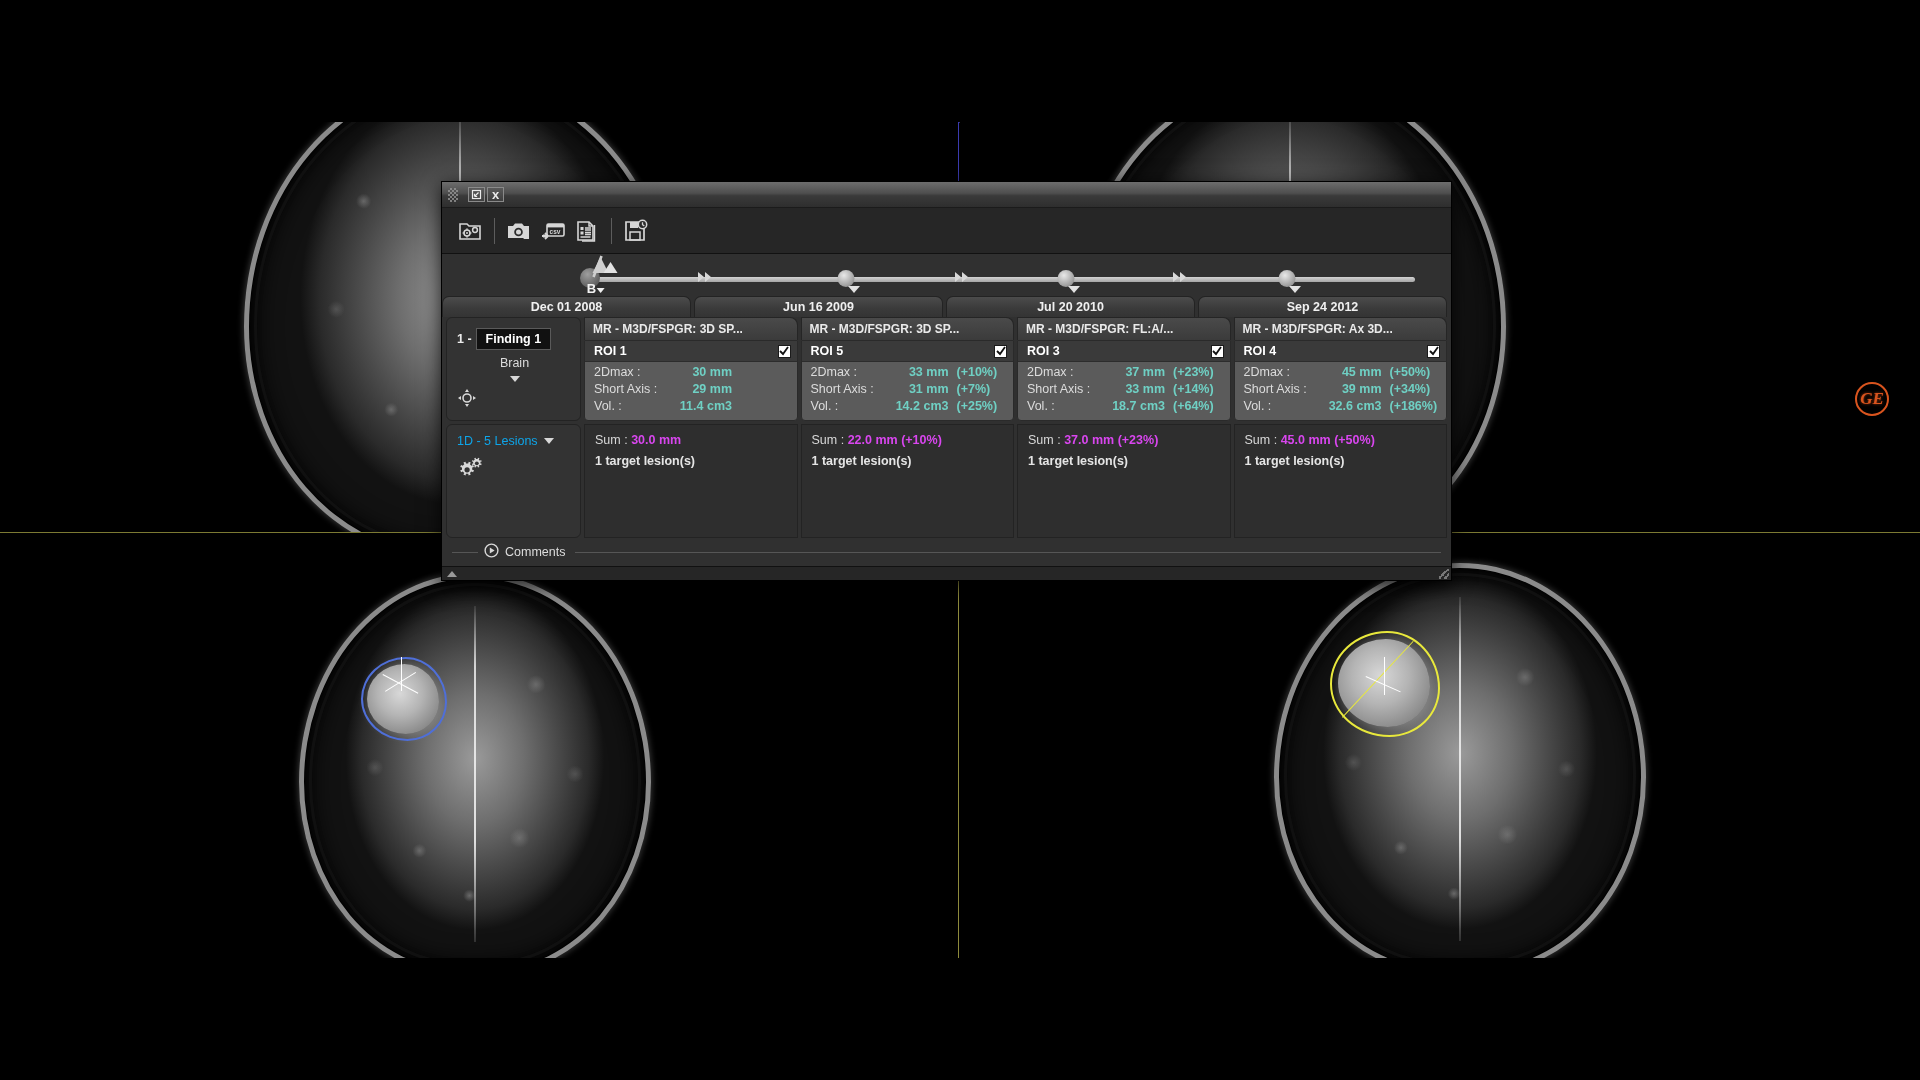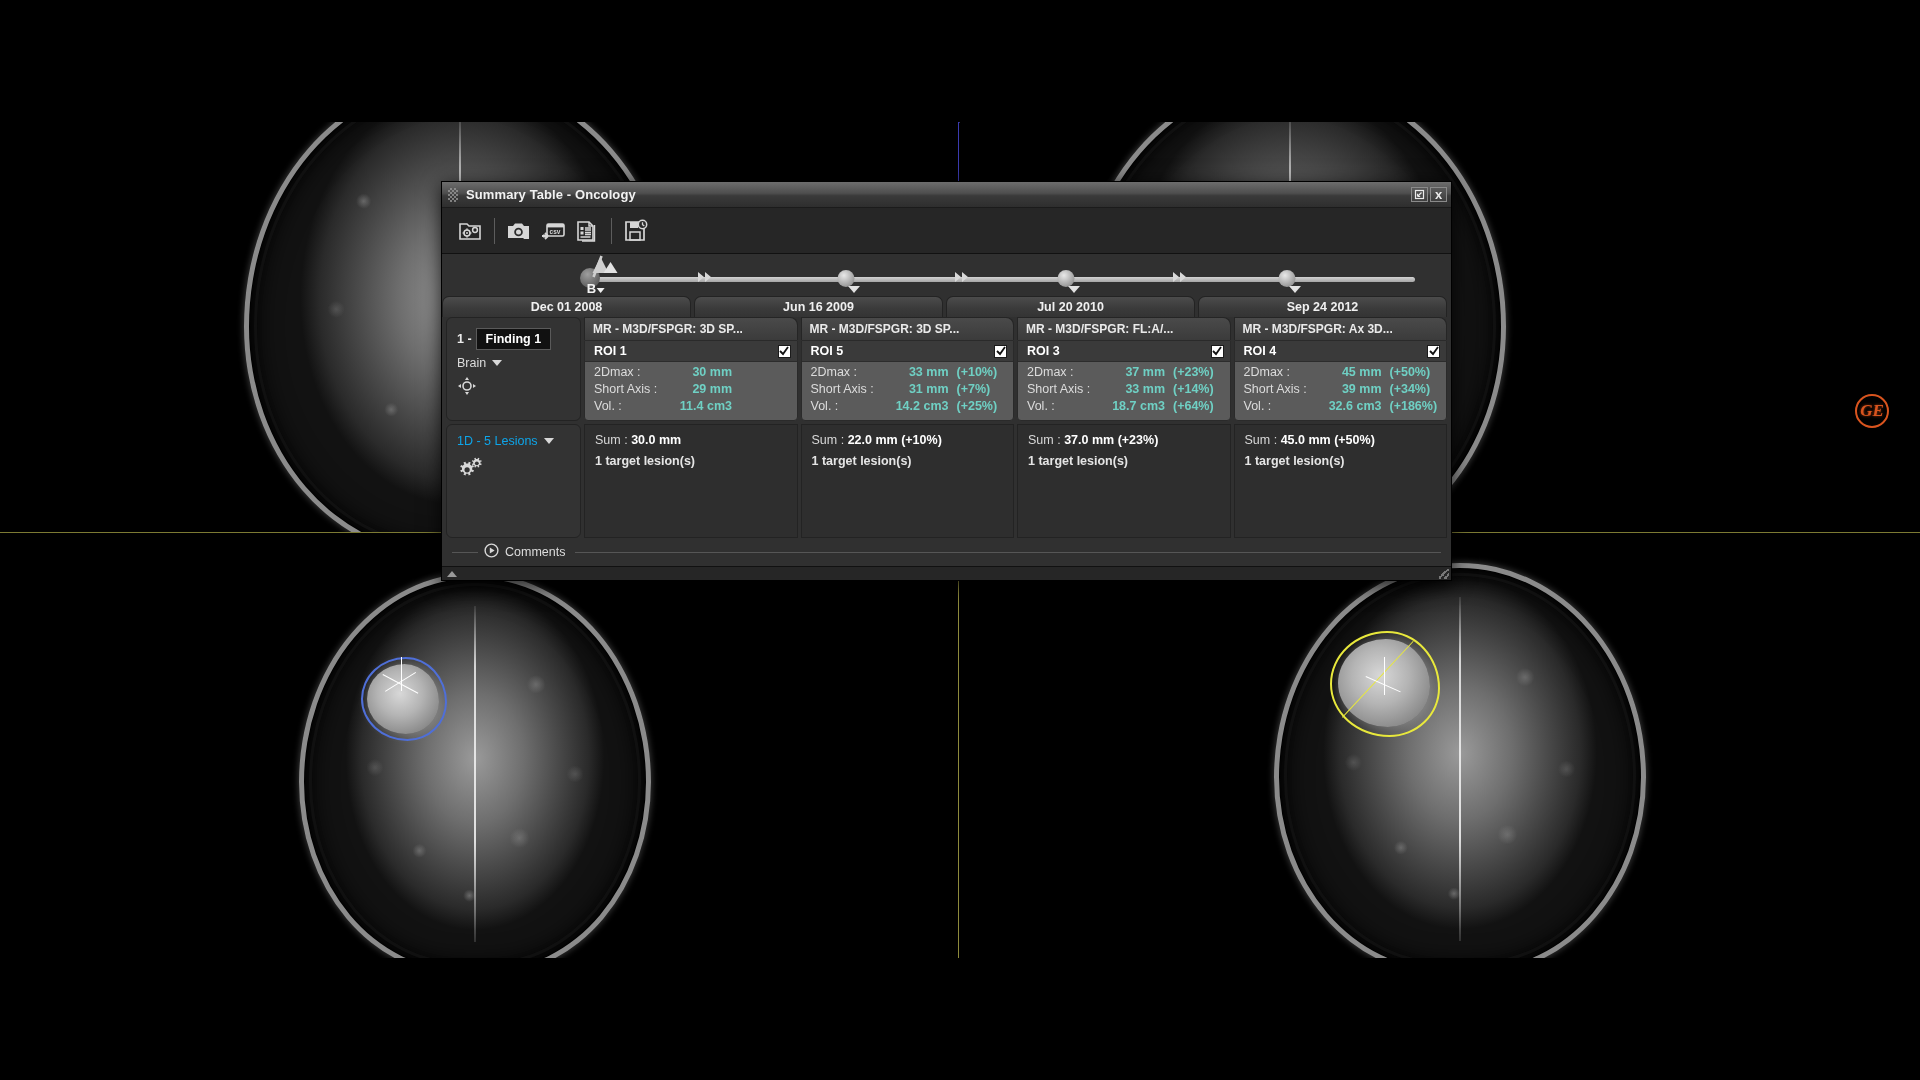--- a/index.html
+++ b/index.html
@@ -166,21 +166,21 @@
     width:135px; flex:0 0 135px;
     background:#333; border:1px solid #232323; border-radius:6px;
     padding:10px 8px 8px 10px; position:relative;
   }
   .finding-line { display:flex; align-items:center; gap:4px; }
   .finding-idx { color:#ececec; font-size:12.5px; font-weight:bold; }
   .finding-chip {
     background:#111; border:1px solid #5a5a5a; color:#fff;
     font-size:12.5px; font-weight:bold; padding:3px 9px; cursor:pointer;
   }
-  .organ-line { display:flex; align-items:center; gap:6px; margin-top:6px; }
+  .organ-line { display:flex; align-items:center; gap:6px; margin-top:6px;flex-direction:column; }
   .organ-text { color:#dcdcdc; font-size:12.5px; }
   .caret-dn { width:0;height:0;border-left:5px solid transparent;border-right:5px solid transparent;border-top:6px solid #d8d8d8; }
   .target-icon { margin-top:6px; cursor:pointer; }
 
   .series-col { flex:1; min-width:0; display:flex; flex-direction:column; gap:0; }
   .series-tab {
     background:linear-gradient(to bottom,#4a4a4a,#3b3b3b);
     border:1px solid #252525; border-bottom:none;
     border-radius:0 8px 0 0;
     color:#eaeaea; font-size:12px; font-weight:bold;
@@ -214,21 +214,21 @@
     padding:9px 8px 8px 10px;
   }
   .lesion-sel { display:flex; align-items:center; gap:6px; cursor:pointer; }
   .lesion-text { color:#0ea5e9; font-size:12.5px; }
   .gears { margin-top:8px; cursor:pointer; }
   .sum-cell {
     flex:1; min-width:0; background:#2e2e2e; border:1px solid #232323;
     padding:8px 10px;
   }
   .sum-line1 { font-size:12.5px; color:#d8d8d8; margin-bottom:7px; }
-  .sum-line1 b { color:#ffffff; }
+  .sum-line1 b { color:#d946ef; }
   .sum-line2 { font-size:12.5px; color:#e5e5e5; font-weight:bold; }
 
   
   .comments-row { height:28px; display:flex; align-items:center; padding:0 10px; }
   .cm-rule { height:1px; background:#565656; flex:0 0 26px; }
   .cm-rule-long { height:1px; background:#565656; flex:1; margin-left:6px; }
   .cm-play { margin:0 6px; cursor:pointer; }
   .cm-text { color:#dcdcdc; font-size:12.5px; margin-right:4px; }
   .footer-scroll {
     height:14px; background:#262626; border-top:1px solid #111;
@@ -262,21 +262,21 @@
 
   <div class="viewport vp-tr">
     <div class="brain" style="left:120px; top:-40px; width:420px; height:470px;">
       <div class="skull"></div>
       <div class="skull-inner"></div>
       <div class="gyri"></div>
       <div class="falx"></div>
       <div class="lesion-blob" style="left:110px; top:150px; width:78px; height:72px;"></div>
       <div class="roi-contour roi-blue" style="left:104px; top:144px; width:90px; height:86px;"></div>
     </div>
-    <div class="ge-logo" style="left:895px; top:272px;">GE</div>
+    <div class="ge-logo" style="left:895px; top:260px;">GE</div>
 
   </div>
 
   <div class="viewport vp-bl">
     <div class="brain" style="left:305px; top:45px; width:340px; height:390px;">
       <div class="skull"></div>
       <div class="skull-inner"></div>
       <div class="gyri"></div>
       <div class="falx"></div>
       <div class="lesion-blob" style="left:62px; top:85px; width:72px; height:70px;"></div>
@@ -300,21 +300,20 @@
       <div class="cross" style="left:104px; top:88px; height:38px;"></div>
       <div class="caliper" style="left:86px; top:107px; width:38px; transform:rotate(24deg);"></div>
     </div>
 
   </div>
 
   <div id="dialog">
 
     <div class="titlebar">
       <div class="grip"></div>
-      <div class="title-text">Summary Table - Oncology</div>
       <div class="win-btn">
         <svg width="11" height="11" viewBox="0 0 11 11">
           <rect x="1.5" y="1.5" width="8" height="8" fill="none" stroke="#eaeaea" stroke-width="1.2"></rect>
           <path d="M7.5 3.5 L3.5 7.5 M3.5 7.5 L6.2 7.5 M3.5 7.5 L3.5 4.8" stroke="#eaeaea" stroke-width="1.2" fill="none"></path>
         </svg>
       </div>
       <div class="win-btn">
         <span>x</span>
       </div>
     </div>

